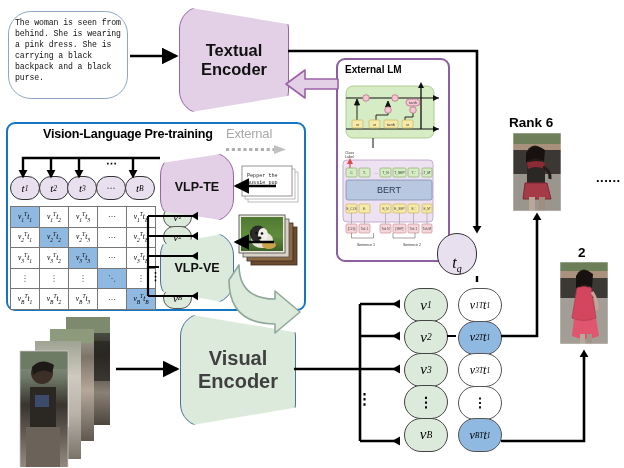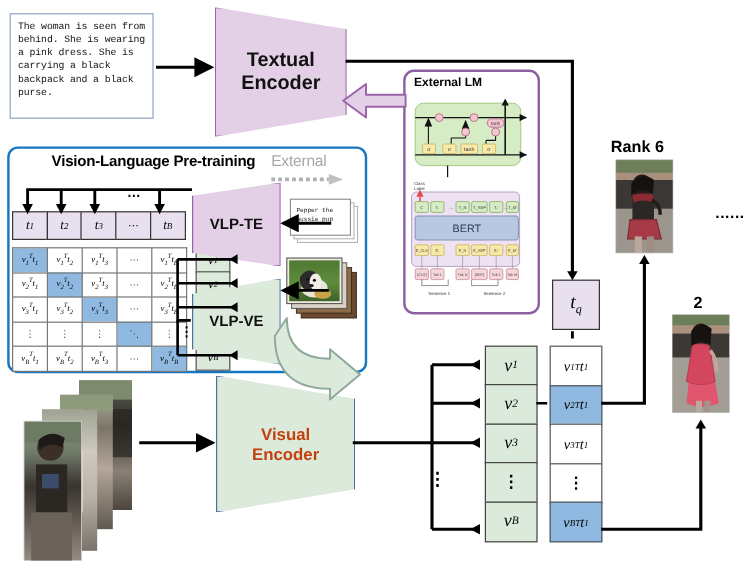--- a/index.html
+++ b/index.html
@@ -2,21 +2,21 @@
 <html><head>
 <meta charset="utf-8">
 <style>
   html,body{margin:0;padding:0;background:#ffffff;}
   body{
     width:624px;height:468px;position:relative;overflow:hidden;
     font-family:"Liberation Sans", sans-serif;
     color:#000;
   }
   .abs{position:absolute;}
-  .nosel{user-select:none;}
+  .nosel{user-select:none;border-radius:23px;}
 
   
   #query-box{
     left:8px;top:11px;width:120px;height:88px;
     border:1.5px solid #8fa6c4;background:#ffffff;
     box-sizing:border-box;padding:5px 5px 0 6px;
     font-family:"Liberation Mono", monospace;
     font-size:8.2px;line-height:11.1px;color:#111;
     letter-spacing:-0.1px;
   }
@@ -29,21 +29,21 @@
   #textual-encoder{
     left:179px;top:6px;width:108px;height:106px;
     background:#e3cfe6;border:1.6px solid #9a63a8;
     clip-path:polygon(0% 0%,100% 17%,100% 83%,0% 100%);
     font-size:16.5px;color:#111;
   }
   #visual-encoder{
     left:180px;top:313px;width:114px;height:112px;
     background:#dceadb;border:1.6px solid #4a6fa0;
     clip-path:polygon(0% 0%,100% 17%,100% 83%,0% 100%);
-    font-size:14px;color:#c2410c;align-items:center;
+    font-size:20px;color:#404040;align-items:center;
   }
   #vlp-te{
     left:160px;top:152px;width:72px;height:68px;
     background:#e3cfe6;border:1.5px solid #9a63a8;
     clip-path:polygon(0% 16%,100% 0%,100% 100%,0% 84%);
     font-size:12.5px;color:#111;
   }
   #vlp-ve{
     left:160px;top:232px;width:72px;height:70px;
     background:#dceadb;border:1.5px solid #4a6fa0;
@@ -115,23 +115,23 @@
     display:flex;align-items:center;justify-content:center;
     font-family:"Liberation Serif", serif;font-style:italic;font-size:12px;
     margin-bottom:-1.4px;color:#000;
   }
   .scell.hl{background:#8fb9e0;}
   .scell sup{font-size:7.5px;vertical-align:super;}
   .scell sub{font-size:7.5px;}
 
   
   #tq-box{
-    left:460px;top:233px;width:38px;height:40px;
+    left:437px;top:233px;width:38px;height:40px;
     border:1.7px solid #333;background:#e8e0ef;
-    display:flex;align-items:center;justify-content:center;
+    display:flex;align-items:flex-end;justify-content:center;
     font-family:"Liberation Serif", serif;font-style:italic;font-size:16px;
   }
   #tq-box sub{font-size:10px;}
 
   
   #ext-lm-panel{
     left:336px;top:58px;width:110px;height:200px;
     border:2px solid #8b5fa0;border-radius:9px;background:#ffffff;
   }
   #ext-lm-title{

